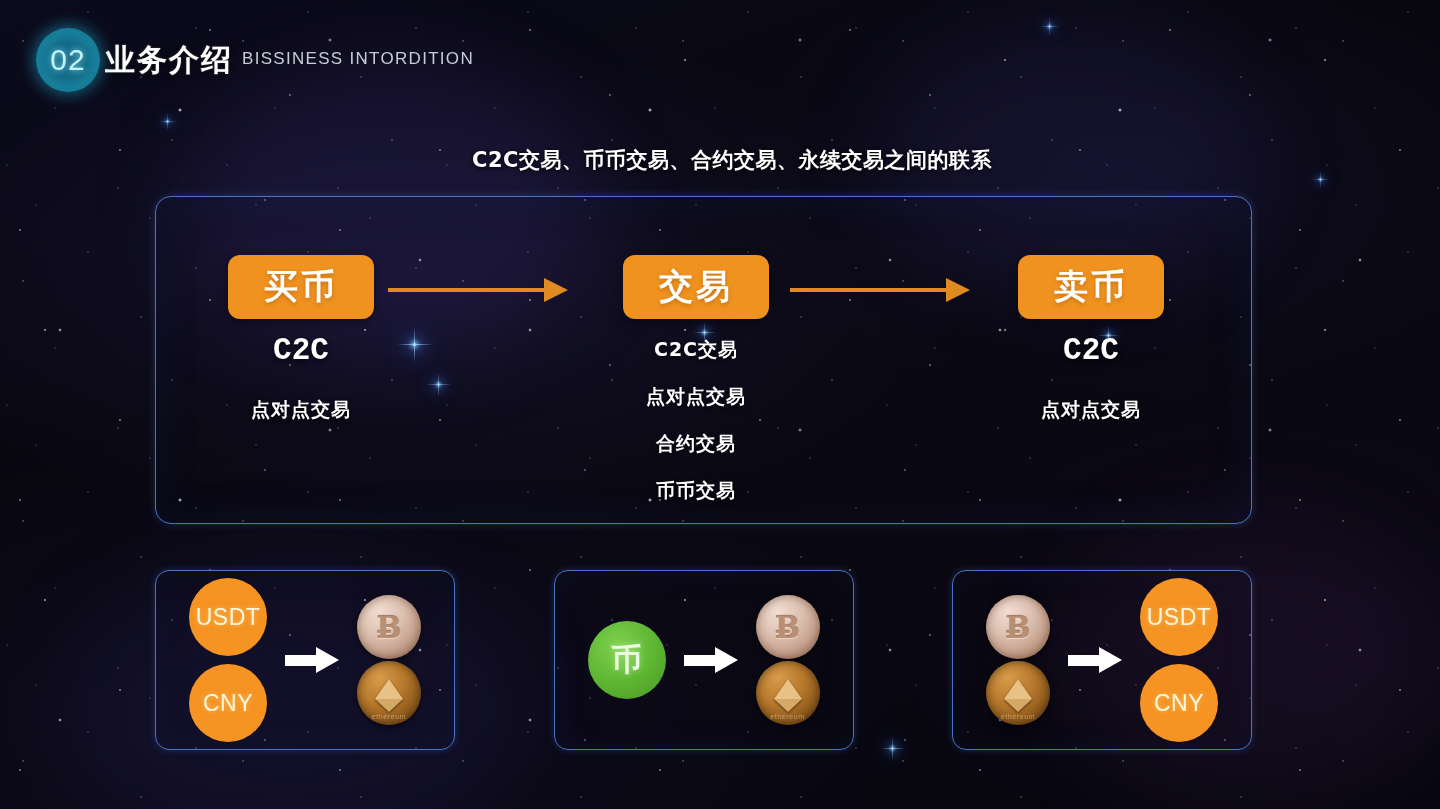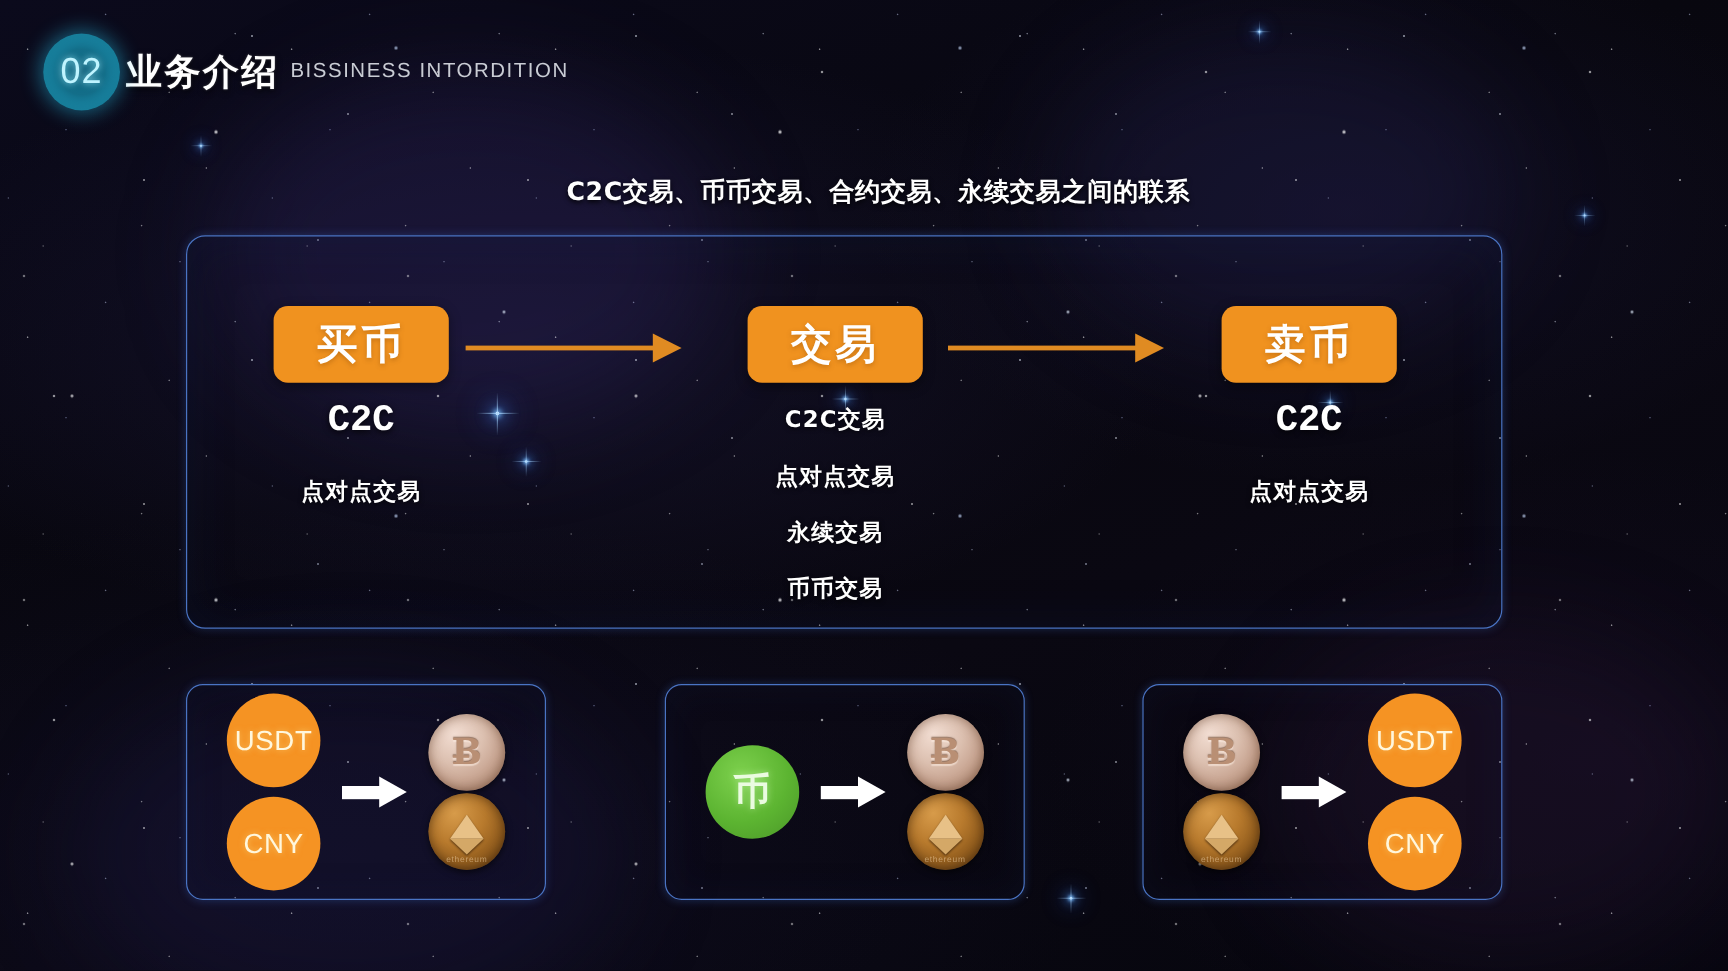--- a/index.html
+++ b/index.html
@@ -454,21 +454,21 @@
       <div class="pill">买币</div>
       <div class="cap-big">C2C</div>
       <div class="cap-sub">点对点交易</div>
     </div>
 
     <div class="stage stage-mid">
       <div class="pill">交易</div>
       <div class="mid-list">
         <div>C2C交易</div>
         <div>点对点交易</div>
-        <div>永续交易</div>
+        <div>合约交易</div>
         <div>币币交易</div>
       </div>
     </div>
 
     <div class="stage stage-right">
       <div class="pill">卖币</div>
       <div class="cap-big">C2C</div>
       <div class="cap-sub">点对点交易</div>
     </div>
   </div>

